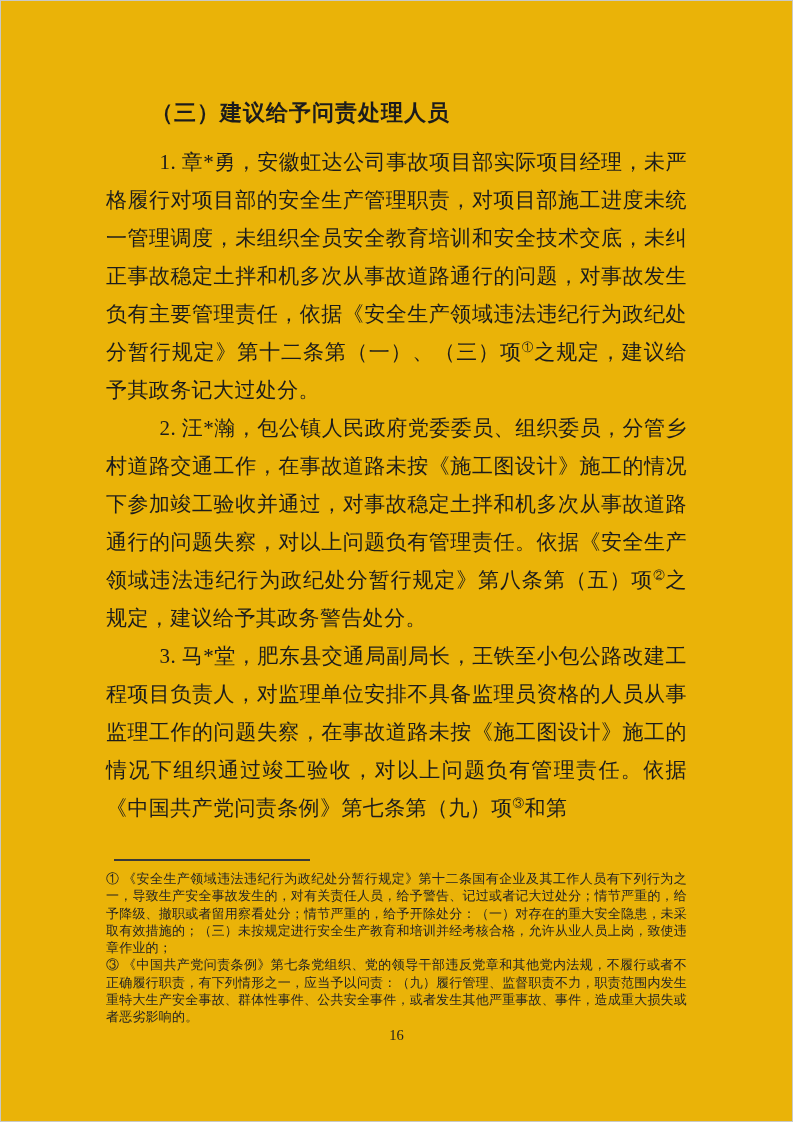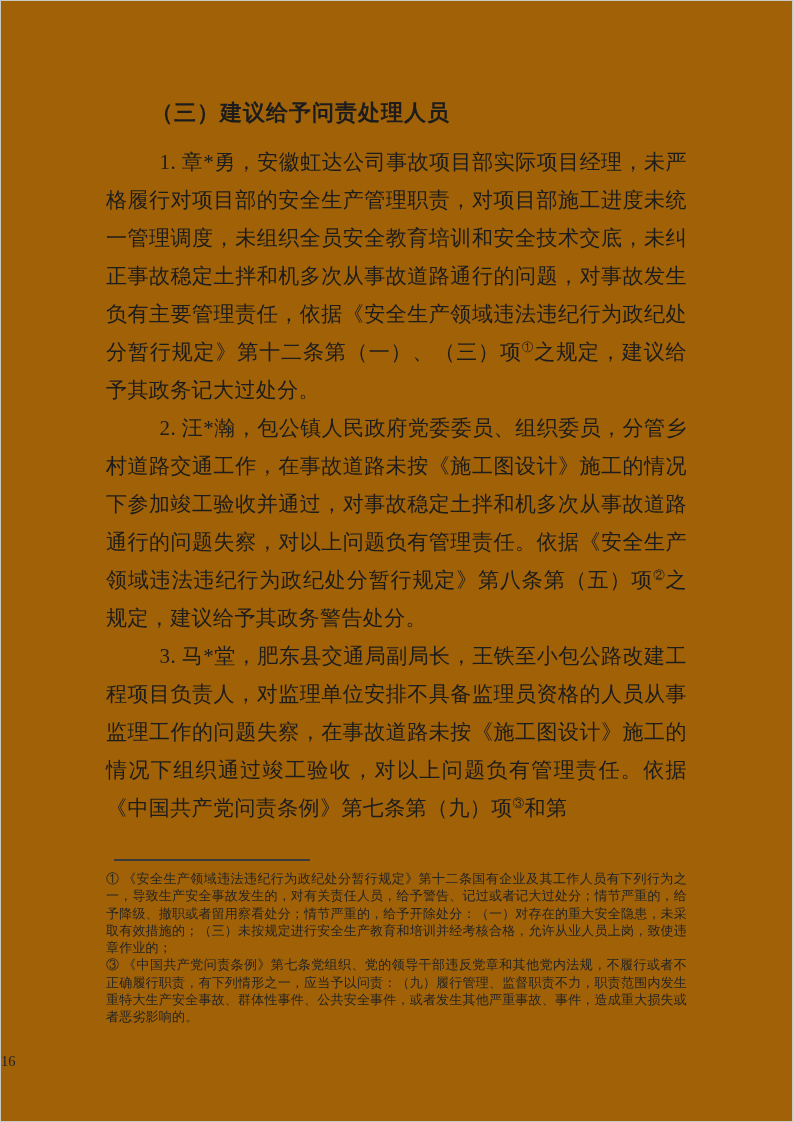--- a/index.html
+++ b/index.html
@@ -5,21 +5,21 @@
   html, body {
     margin: 0;
     padding: 0;
     background: #ffffff;
   }
   .page {
     position: relative;
     width: 793px;
     height: 1122px;
     margin: 0 auto;
-    background: #a16207;
+    background: #eab308;
     border: 1px solid #c9c9c6;
     box-sizing: border-box;
     overflow: hidden;
     font-family: "Liberation Serif", "DejaVu Serif", serif;
     color: #1c1c1c;
   }
   .content {
     position: absolute;
     top: 92px;
     left: 105px;
@@ -61,24 +61,24 @@
   .footnote {
     margin: 0;
     font-size: 13px;
     line-height: 17.3px;
     text-align: justify;
     color: #242424;
     letter-spacing: 0.2px;
   }
   .page-number {
     position: absolute;
-    top: 1052px;
+    top: 1026px;
     left: 0;
     right: 0;
-    text-align: left;
+    text-align: center;
     font-size: 14.5px;
     color: #222;
   }
 </style>
 </head>
 <body>
 
 <div class="page">
 
   <div class="content">

